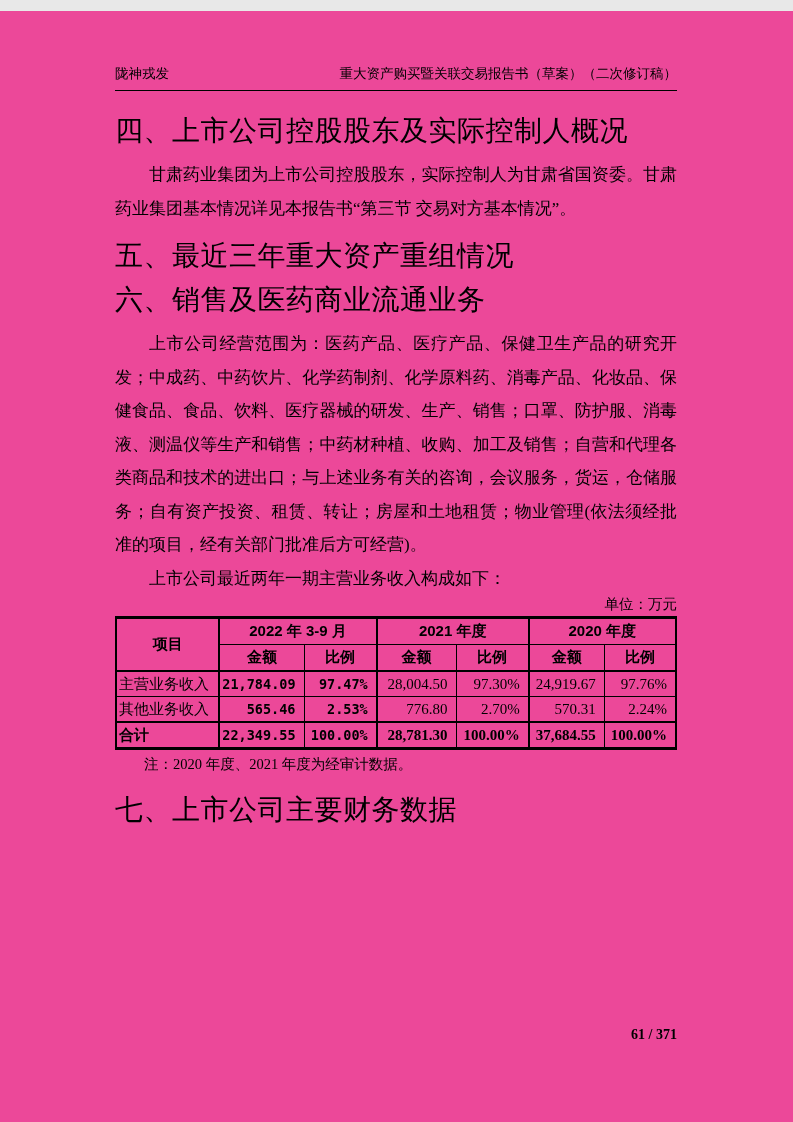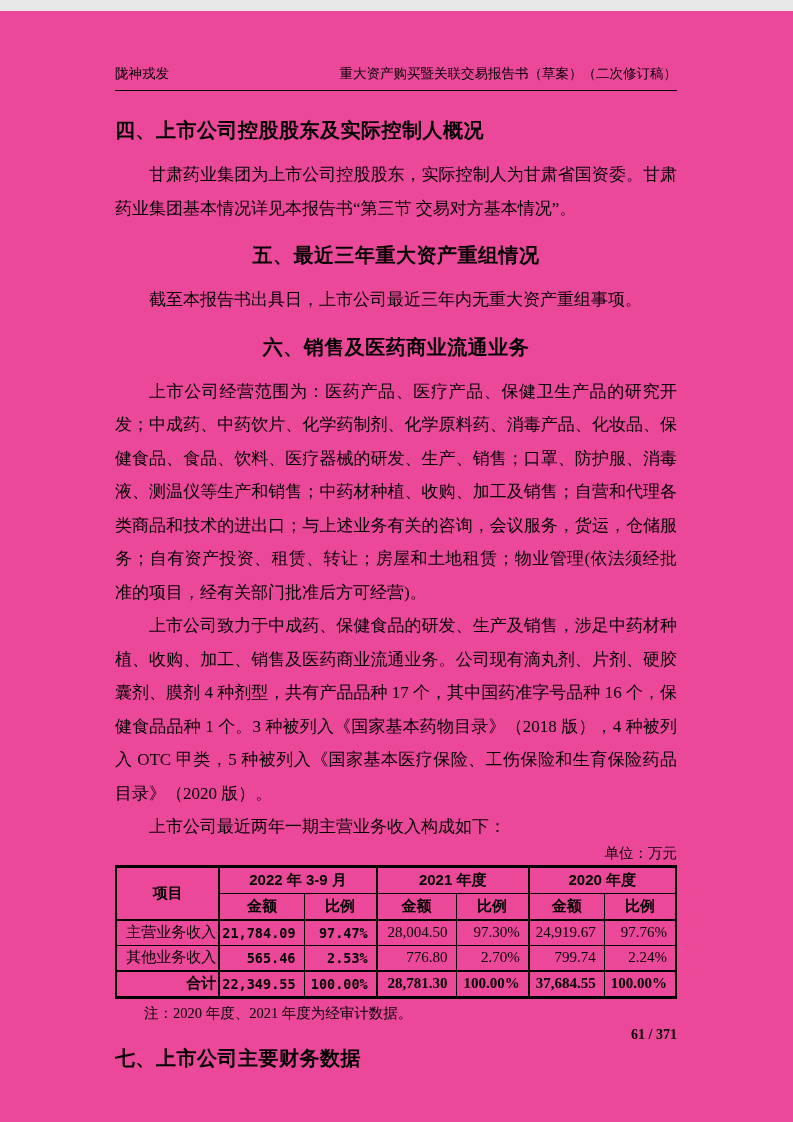--- a/index.html
+++ b/index.html
@@ -24,27 +24,27 @@
     justify-content: space-between;
     align-items: flex-end;
     font-size: 13.5px;
     line-height: 18px;
     border-bottom: 1.5px solid #000;
     padding-bottom: 7px;
   }
   
   .sec {
     font-family: "Liberation Sans", sans-serif;
-    font-weight: bold;
-    font-size: 20px;
+    font-weight: normal;
+    font-size: 28px;
     line-height: 27px;
     letter-spacing: 0.5px;
     margin-top: 26px;
   }
-  .sec.mt17 { margin-top: 17px; text-align: center; }
+  .sec.mt17 { margin-top: 17px; }
   .sec.mt22 { margin-top: 22px; }
   
   .body-p {
     font-size: 17px;
     line-height: 33.5px;
     text-align: justify;
     text-indent: 2em;
     margin-top: 14px;
   }
   .body-p.flow { margin-top: 0; }
@@ -70,21 +70,21 @@
     font-family: "Liberation Sans", sans-serif;
     font-weight: bold;
     font-size: 15px;
     text-align: center;
     padding: 3px 2px;
   }
   table.rev th.hdr-bottom, table.rev td.hdr-bottom { border-bottom-width: 2px; }
   table.rev .gb { border-left-width: 2px; }   
   td.item {
     font-size: 15px;
-    text-align: right;
+    text-align: left;
     padding: 2.5px 2px;
   }
   td.num {
     font-size: 15px;
     text-align: right;
     padding: 2.5px 8px 2.5px 2px;
   }
   td.cur {
     font-family: "DejaVu Sans Mono", monospace;
     font-weight: bold;
@@ -117,25 +117,23 @@
 
     <div class="page-header">
       <span>陇神戎发</span>
       <span>重大资产购买暨关联交易报告书（草案）（二次修订稿）</span>
     </div>
 
     <div class="sec">四、上市公司控股股东及实际控制人概况</div>
     <p class="body-p">甘肃药业集团为上市公司控股股东，实际控制人为甘肃省国资委。甘肃药业集团基本情况详见本报告书“第三节 交易对方基本情况”。</p>
 
     <div class="sec mt17">五、最近三年重大资产重组情况</div>
-    <p class="body-p">截至本报告书出具日，上市公司最近三年内无重大资产重组事项。</p>
 
     <div class="sec mt17">六、销售及医药商业流通业务</div>
     <p class="body-p">上市公司经营范围为：医药产品、医疗产品、保健卫生产品的研究开发；中成药、中药饮片、化学药制剂、化学原料药、消毒产品、化妆品、保健食品、食品、饮料、医疗器械的研发、生产、销售；口罩、防护服、消毒液、测温仪等生产和销售；中药材种植、收购、加工及销售；自营和代理各类商品和技术的进出口；与上述业务有关的咨询，会议服务，货运，仓储服务；自有资产投资、租赁、转让；房屋和土地租赁；物业管理(依法须经批准的项目，经有关部门批准后方可经营)。</p>
-    <p class="body-p flow">上市公司致力于中成药、保健食品的研发、生产及销售，涉足中药材种植、收购、加工、销售及医药商业流通业务。公司现有滴丸剂、片剂、硬胶囊剂、膜剂 4 种剂型，共有产品品种 17 个，其中国药准字号品种 16 个，保健食品品种 1 个。3 种被列入《国家基本药物目录》（2018 版），4 种被列入 OTC 甲类，5 种被列入《国家基本医疗保险、工伤保险和生育保险药品目录》（2020 版）。</p>
     <p class="body-p flow">上市公司最近两年一期主营业务收入构成如下：</p>
 
     <div class="unit-line">单位：万元</div>
 
     <table class="rev">
       <colgroup>
         <col style="width:110px">
         <col style="width:78px">
           <col style="width:73px">
         <col style="width:80px">
@@ -168,21 +166,21 @@
           <td class="num">97.30%</td>
           <td class="num gb">24,919.67</td>
           <td class="num">97.76%</td>
         </tr>
         <tr>
           <td class="item">其他业务收入</td>
           <td class="cur gb">565.46</td>
           <td class="cur">2.53%</td>
           <td class="num gb">776.80</td>
           <td class="num">2.70%</td>
-          <td class="num gb">799.74</td>
+          <td class="num gb">570.31</td>
           <td class="num">2.24%</td>
         </tr>
         <tr class="total">
           <td class="item">合计</td>
           <td class="cur gb">22,349.55</td>
           <td class="cur">100.00%</td>
           <td class="num gb">28,781.30</td>
           <td class="num">100.00%</td>
           <td class="num gb">37,684.55</td>
           <td class="num">100.00%</td>

